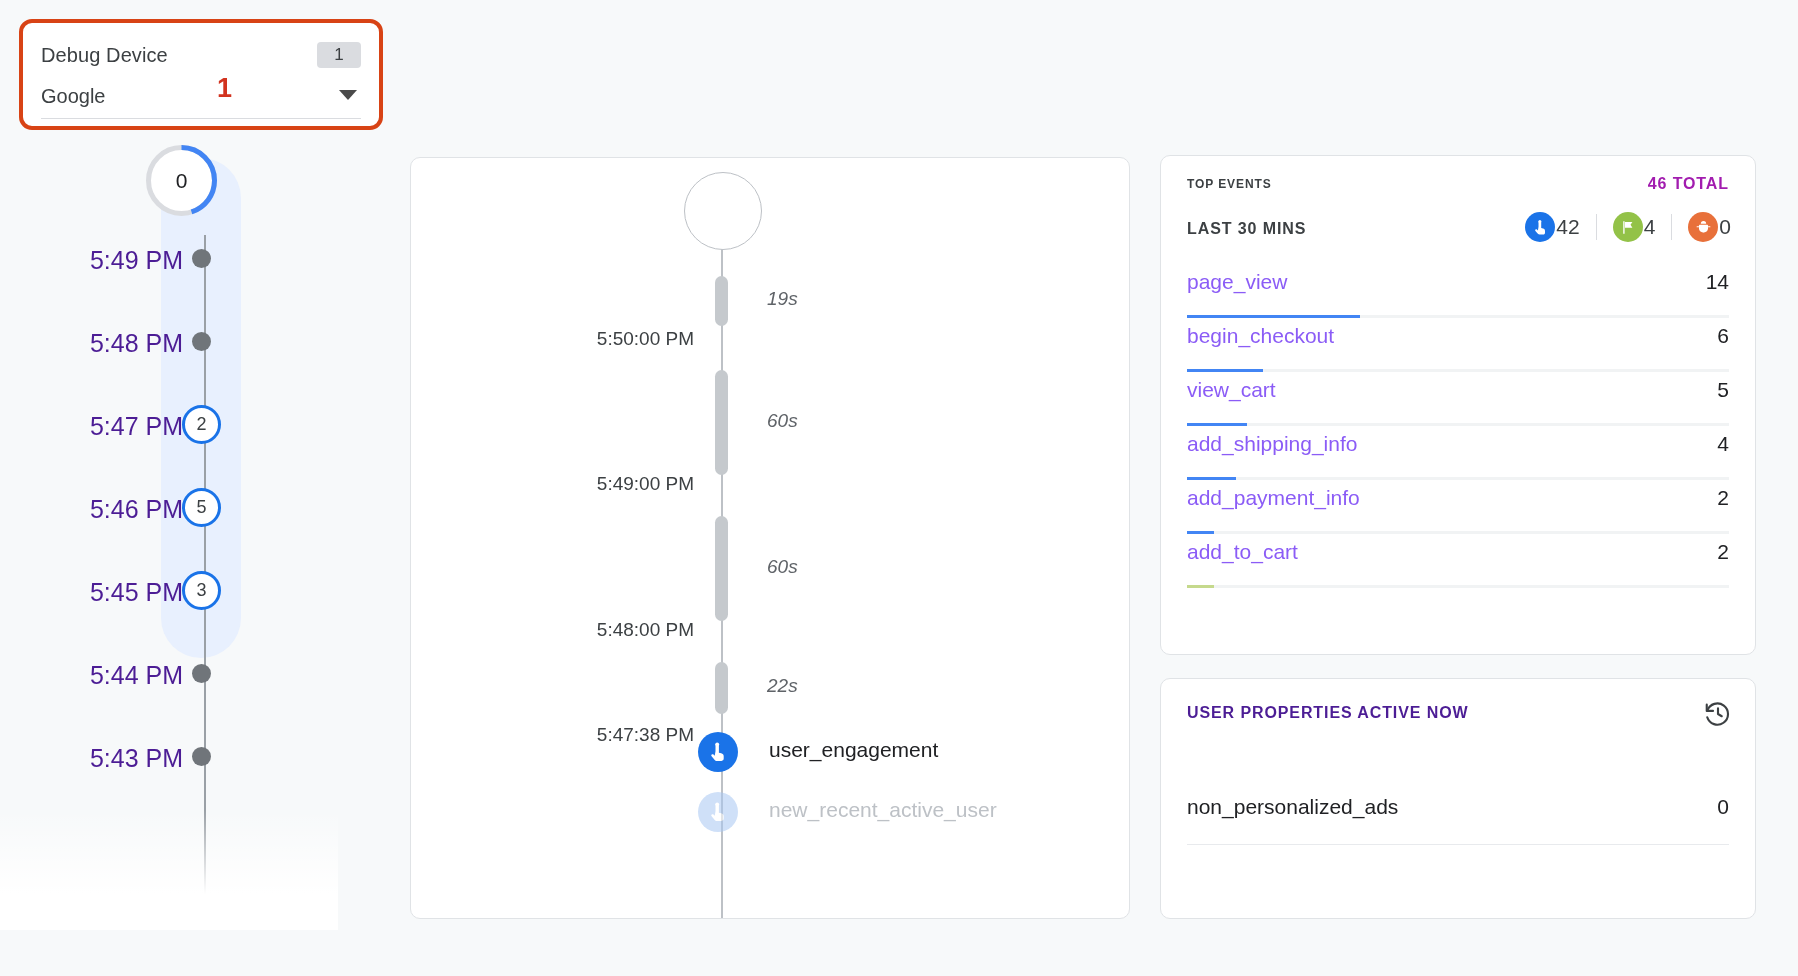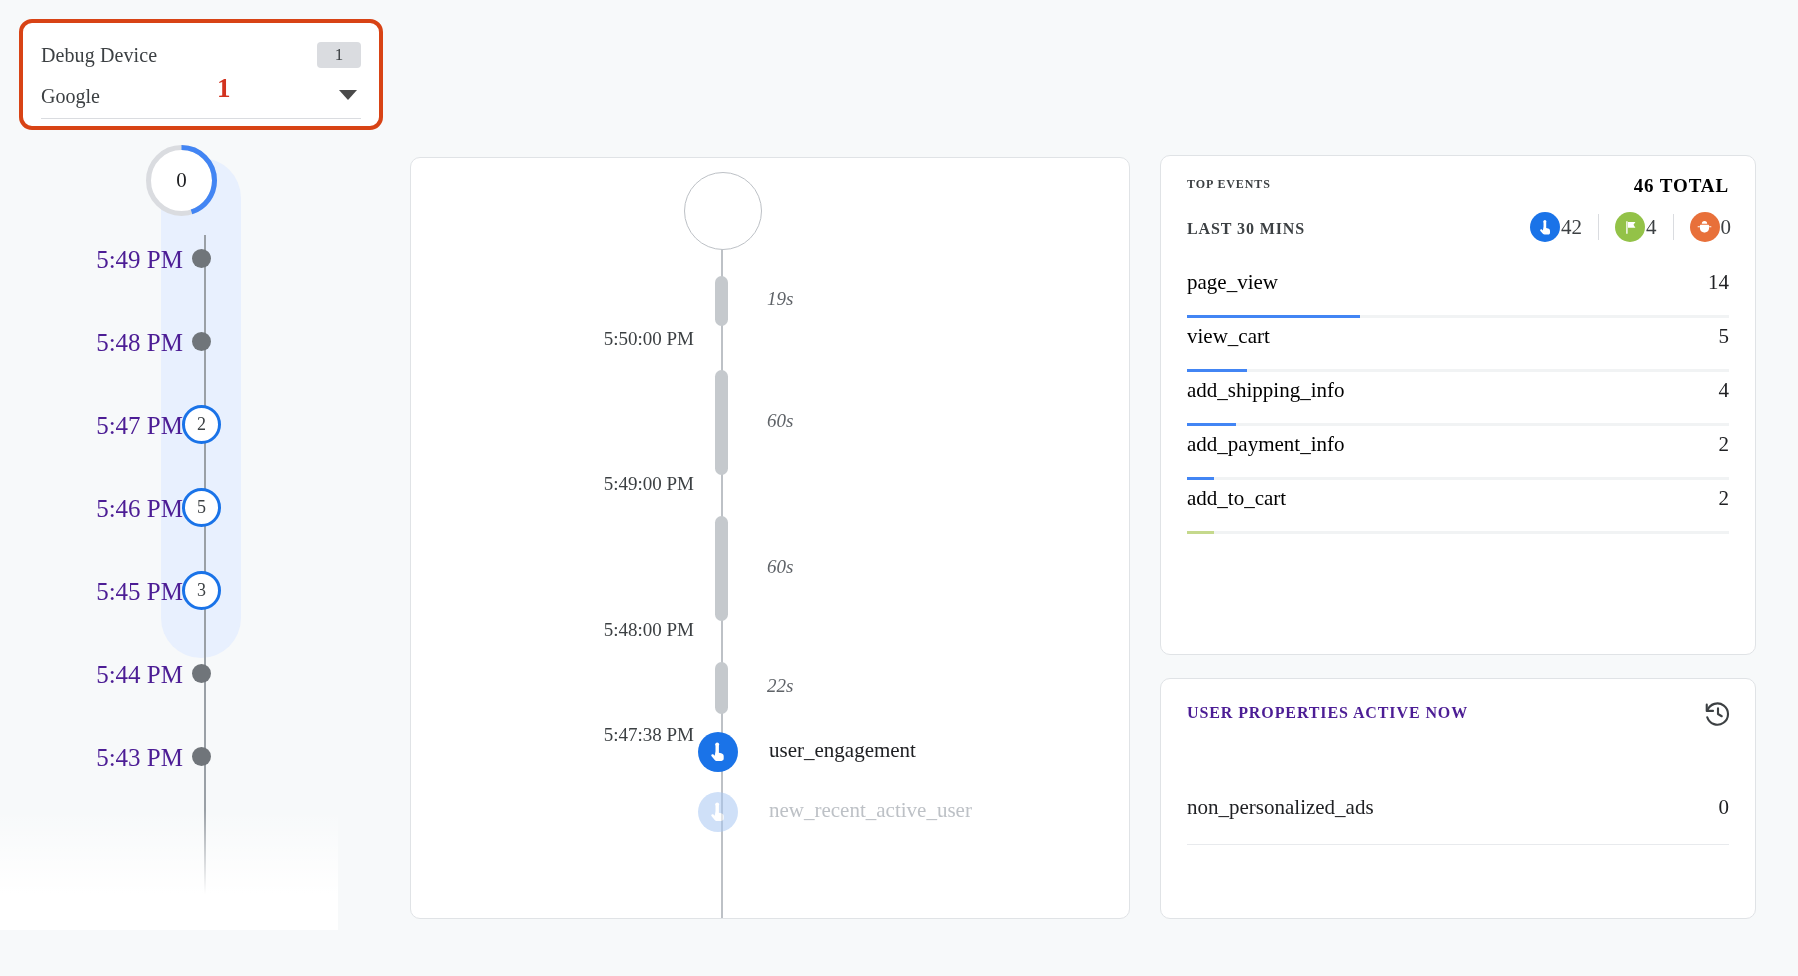--- a/index.html
+++ b/index.html
@@ -2,21 +2,21 @@
 <html><head>
 <meta charset="utf-8">
 <style>
   * { box-sizing: border-box; margin: 0; padding: 0; }
   html, body {
     width: 1798px; height: 976px;
     background: #f7f9fa;
     font-family: "Liberation Sans", sans-serif;
     overflow: hidden;
   }
-  #root { position: relative; width: 1798px; height: 743px; font-family: Liberation Serif, serif; }
+  #root { position: relative; width: 1798px; height: 743px; }
 
   
   .device-card {
     position: absolute; left: 19px; top: 19px;
     width: 364px; height: 111px;
     background: #ffffff;
     border: 4px solid #d84315;
     border-radius: 13px;
     padding: 0 18px;
   }
@@ -150,42 +150,42 @@
   }
   .ev-name.faded { color: #bdc1c6; }
 
   
   .ev-head { position: absolute; left: 26px; top: 18px; right: 26px; height: 34px; }
   .ev-head-title {
     font-size: 12px; font-weight: bold; letter-spacing: .9px; color: #3c4043;
   }
   .ev-head-total {
     position: absolute; right: 0; top: 1px;
-    font-size: 19px; font-weight: bold; letter-spacing: .9px; color: #000000;
+    font-size: 16px; font-weight: bold; letter-spacing: .9px; color: #a21caf;
   }
   .ev-sub { position: absolute; left: 26px; top: 58px; right: 24px; height: 34px; }
   .ev-sub-title {
     font-size: 16px; font-weight: bold; letter-spacing: .9px; color: #3c4043;
     line-height: 30px;
   }
   .stat-group {
     position: absolute; right: 0; top: -2px;
     display: flex; align-items: center;
   }
   .stat { display: flex; align-items: center; }
   .stat-ic {
     width: 30px; height: 30px; border-radius: 50%;
     display: flex; align-items: center; justify-content: center;
   }
   .stat-val { font-size: 21px; color: #3c4043; margin-left: 1px; }
   .stat-div { width: 1px; height: 26px; background: #dadce0; margin: 0 16px; }
 
   .ev-list { position: absolute; left: 26px; top: 108px; right: 26px; }
   .ev-row { position: relative; height: 54px; }
-  .ev-row-label { position: absolute; left: 0; top: 6px; font-size: 21px; color: #000000; }
+  .ev-row-label { position: absolute; left: 0; top: 6px; font-size: 21px; color: #8b5cf6; }
   .ev-row-count { position: absolute; right: 0; top: 6px; font-size: 21px; color: #202124; }
   .ev-row-track {
     position: absolute; left: 0; bottom: 0; width: 100%; height: 3px; background: #f1f3f4;
   }
   .ev-row-fill { position: absolute; left: 0; bottom: 0; height: 3px; }
 
   
   .up-head { position: absolute; left: 26px; top: 20px; right: 22px; height: 34px; }
   .up-head-title {
     font-size: 16px; font-weight: bold; letter-spacing: .9px; color: #4c1d95;
@@ -347,20 +347,26 @@
         </div>
     </div>
     <div class="ev-list" id="ev-list">
         <div class="ev-row">
           <span class="ev-row-label">page_view</span>
           <span class="ev-row-count">14</span>
           <span class="ev-row-track"></span>
           <span class="ev-row-fill" style="width: 32%; background: rgb(66, 133, 244);"></span>
         </div>
         <div class="ev-row">
+          <span class="ev-row-label">begin_checkout</span>
+          <span class="ev-row-count">6</span>
+          <span class="ev-row-track"></span>
+          <span class="ev-row-fill" style="width: 14%; background: rgb(66, 133, 244);"></span>
+        </div>
+        <div class="ev-row">
           <span class="ev-row-label">view_cart</span>
           <span class="ev-row-count">5</span>
           <span class="ev-row-track"></span>
           <span class="ev-row-fill" style="width: 11%; background: rgb(66, 133, 244);"></span>
         </div>
         <div class="ev-row">
           <span class="ev-row-label">add_shipping_info</span>
           <span class="ev-row-count">4</span>
           <span class="ev-row-track"></span>
           <span class="ev-row-fill" style="width: 9%; background: rgb(66, 133, 244);"></span>

